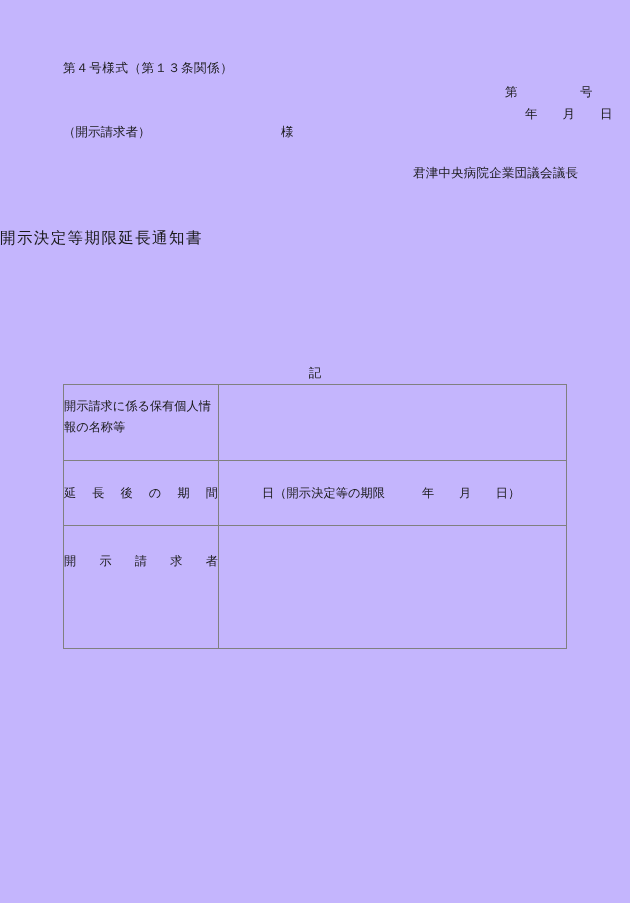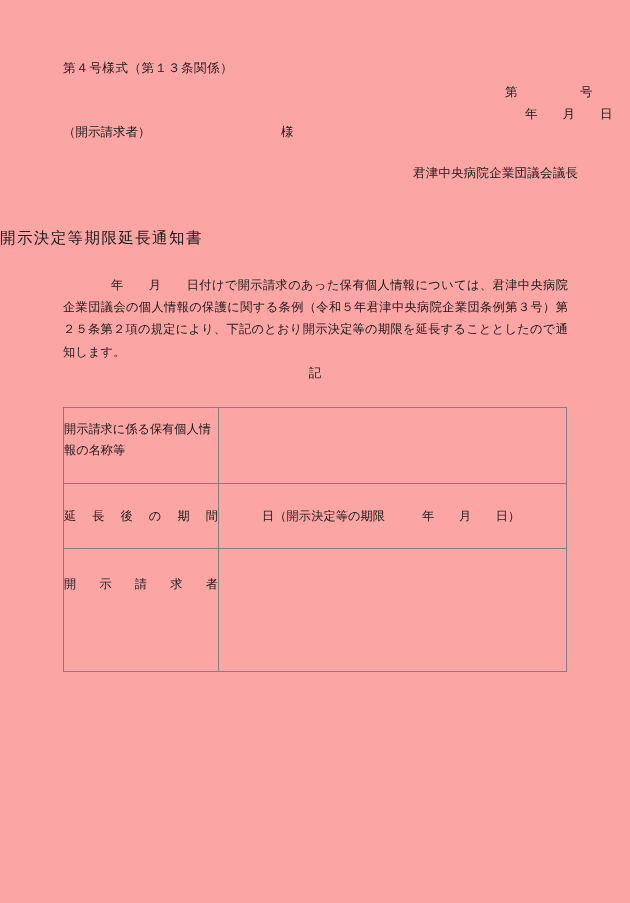--- a/index.html
+++ b/index.html
@@ -7,21 +7,21 @@
     padding: 0;
     background: #ffffff;
   }
   body {
     font-family: "Liberation Serif", "DejaVu Serif", serif;
   }
   .page {
     position: relative;
     width: 630px;
     height: 903px;
-    background: #fca5a5;
+    background: #c4b5fd;
     color: #1a1a1a;
     overflow: hidden;
   }
 
   
   .form-no {
     position: absolute;
     left: 63px;
     top: 60px;
     font-size: 12.5px;
@@ -99,21 +99,21 @@
     right: 0;
     top: 365px;
     text-align: center;
     font-size: 12.5px;
   }
 
   
   .info-table {
     position: absolute;
     left: 63px;
-    top: 407px;
+    top: 384px;
     width: 504px;
     border-collapse: collapse;
     table-layout: fixed;
   }
   .info-table td {
     border: 1px solid #808080;
     font-size: 12.2px;
     vertical-align: middle;
     padding: 0;
   }
@@ -164,21 +164,20 @@
   <div class="doc-date">年　　月　　日</div>
 
   <div class="addressee">（開示請求者）</div>
 
   <div class="addressee-honorific">様</div>
 
   <div class="issuer">君津中央病院企業団議会議長</div>
 
   <div class="doc-title">開示決定等期限延長通知書</div>
 
-  <div class="body-text">年　　月　　日付けで開示請求のあった保有個人情報については、君津中央病院企業団議会の個人情報の保護に関する条例（令和５年君津中央病院企業団条例第３号）第２５条第２項の規定により、下記のとおり開示決定等の期限を延長することとしたので通知します。</div>
 
   <div class="ki-mark">記</div>
 
   <table class="info-table">
     <tbody>
       <tr class="row-1">
         <td class="label-cell">
           <span>開示請求に係る保有個人情報の名称等</span>
         </td>
         <td class="value-cell">

